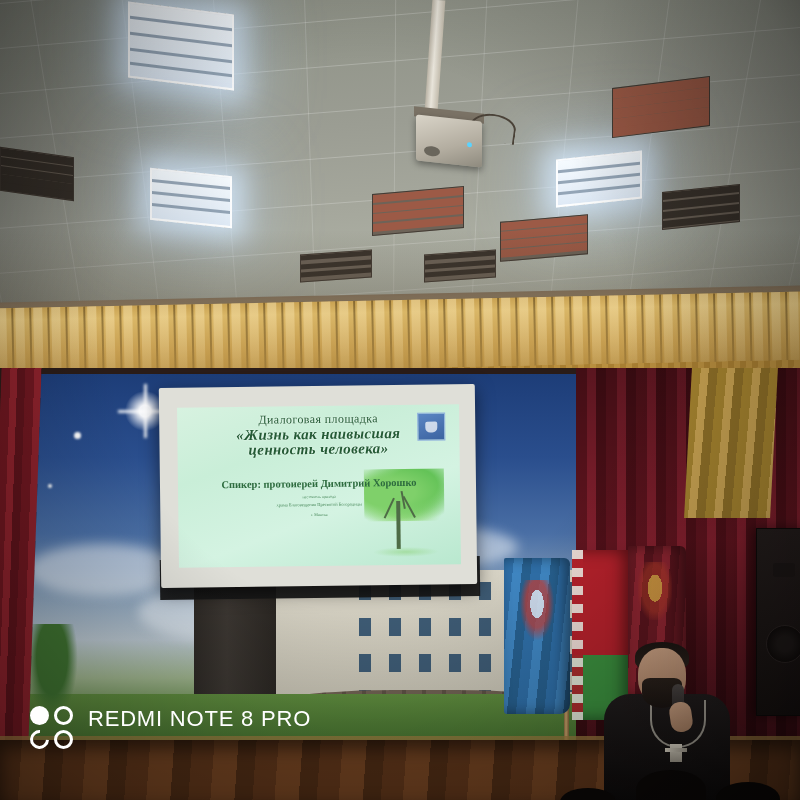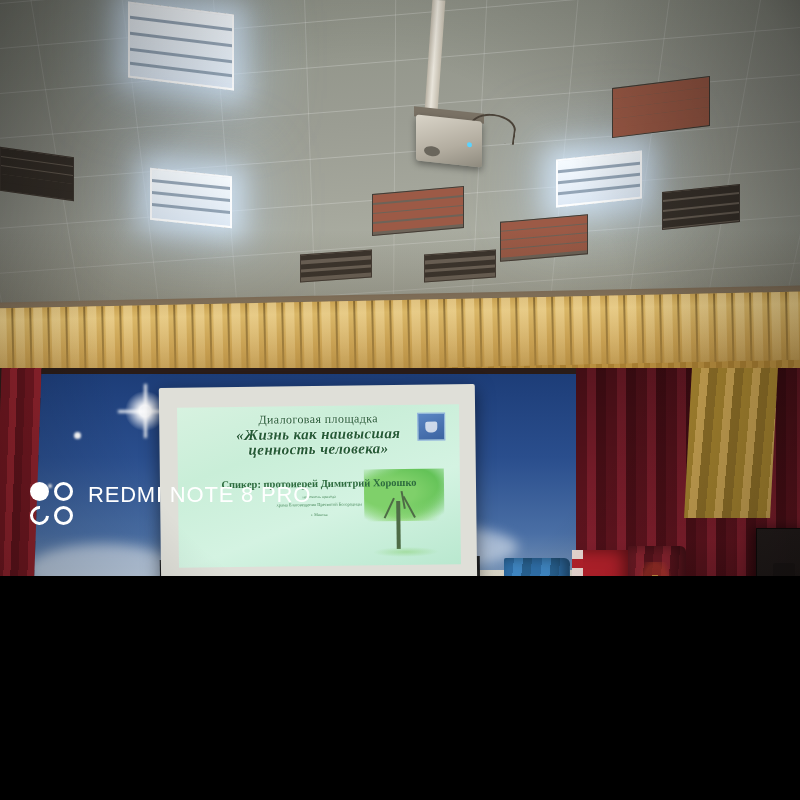--- a/index.html
+++ b/index.html
@@ -1,19 +1,19 @@
 <!DOCTYPE html>
 <html><head>
 <meta charset="utf-8">
 <style>
   html,body{margin:0;padding:0;background:#000;}
   body{font-family:"Liberation Sans",sans-serif;}
 
   .photo{
-    position:relative;width:800px;height:576px;overflow:hidden;
+    position:relative;width:800px;height:800px;overflow:hidden;
     background:#6d28d9;
   }
 
   
   .ceiling{
     position:absolute;left:0;top:0;width:800px;height:340px;
     background:linear-gradient(175deg,#8e9186 0%,#93968b 18%,#9b9d93 38%,#a5a79c 58%,#adb0a4 74%,#b2b5a8 88%,#b9bbaf 100%);
     overflow:hidden;
   }
   

